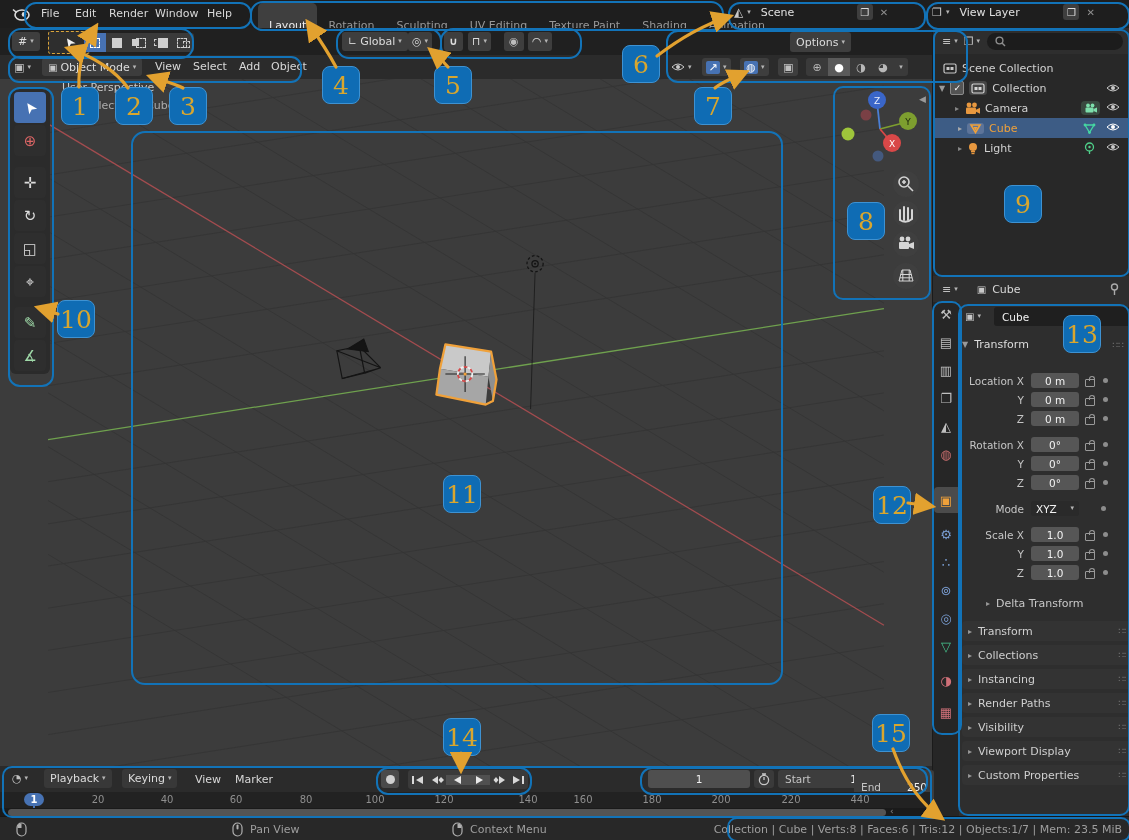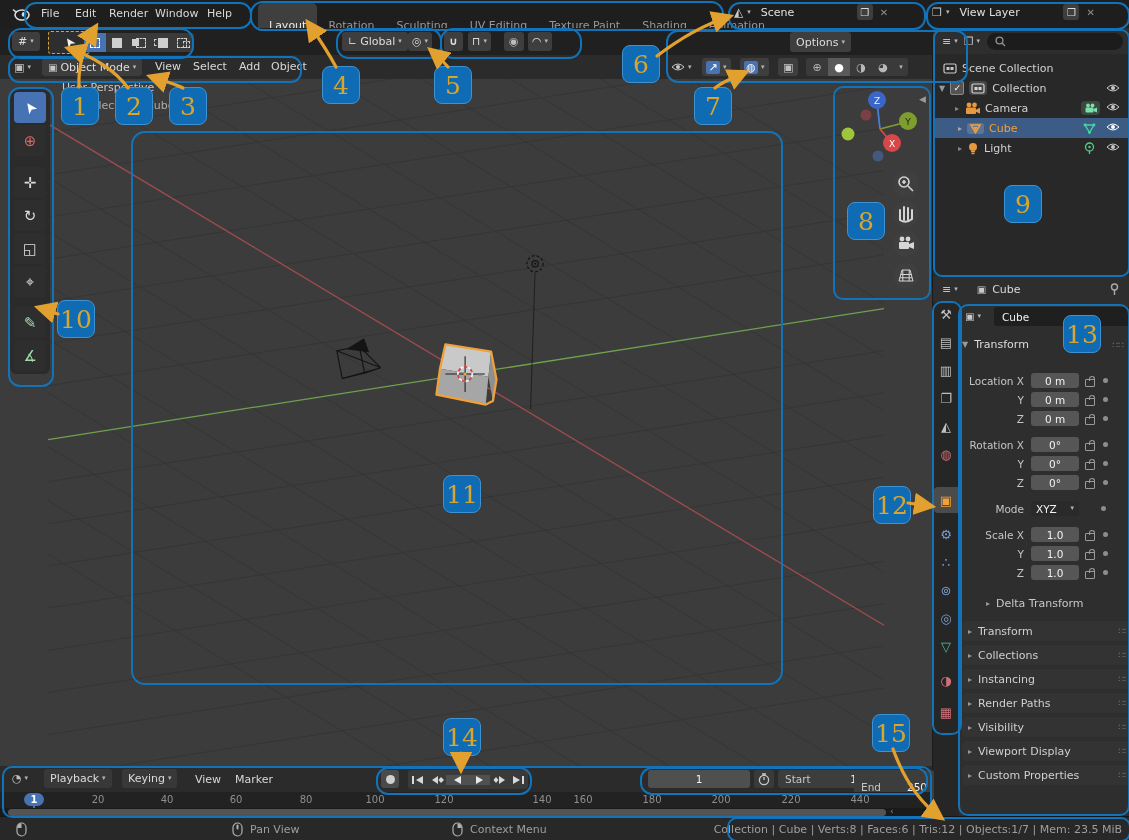--- a/index.html
+++ b/index.html
@@ -674,21 +674,21 @@
   </span>
 
   <div class="abs" style="left:0;top:26px;width:932px;height:16px;background:#222"></div>
   <span class="abs row" style="left:24px;top:27px;width:20px;height:13px;background:#4772b3;border-radius:7px;justify-content:center;color:#fff;font-size:10px;font-weight:bold;z-index:2">1</span>
   <span class="tick" style="left:98px;top:28px">20</span>
   <span class="tick" style="left:167px;top:28px">40</span>
   <span class="tick" style="left:236px;top:28px">60</span>
   <span class="tick" style="left:306px;top:28px">80</span>
   <span class="tick" style="left:375px;top:28px">100</span>
   <span class="tick" style="left:444px;top:28px">120</span>
-  <span class="tick" style="left:542px;top:28px">140</span>
+  <span class="tick" style="left:528px;top:28px">140</span>
   <span class="tick" style="left:583px;top:28px">160</span>
   <span class="tick" style="left:652px;top:28px">180</span>
   <span class="tick" style="left:721px;top:28px">200</span>
   <span class="tick" style="left:791px;top:28px">220</span>
   <span class="tick" style="left:860px;top:28px">440</span>
   <span class="abs" style="left:33px;top:40px;width:2px;height:8px;background:#4772b3"></span>
 
   <div class="abs" style="left:0;top:42px;width:932px;height:8px;background:#1a1a1a"></div>
   <div class="abs" style="left:8px;top:42.5px;width:878px;height:7px;background:#545454;border-radius:4px"></div>
   <span class="abs" style="left:890px;top:40px;color:#8a8a8a;font-size:9px">‹</span>

